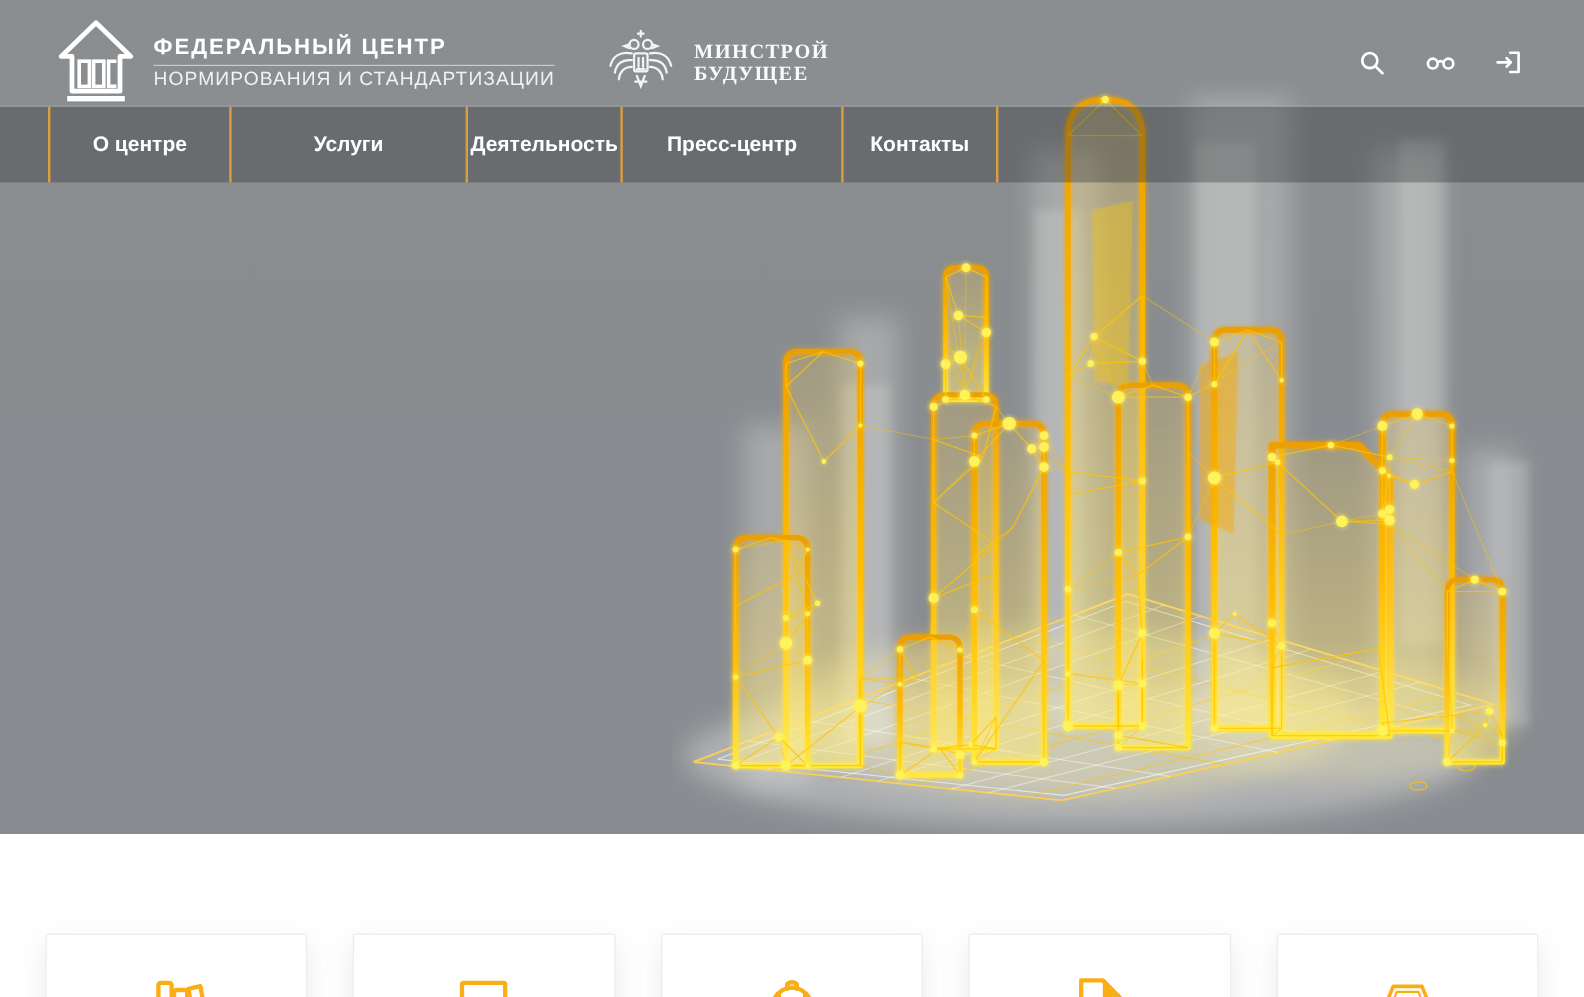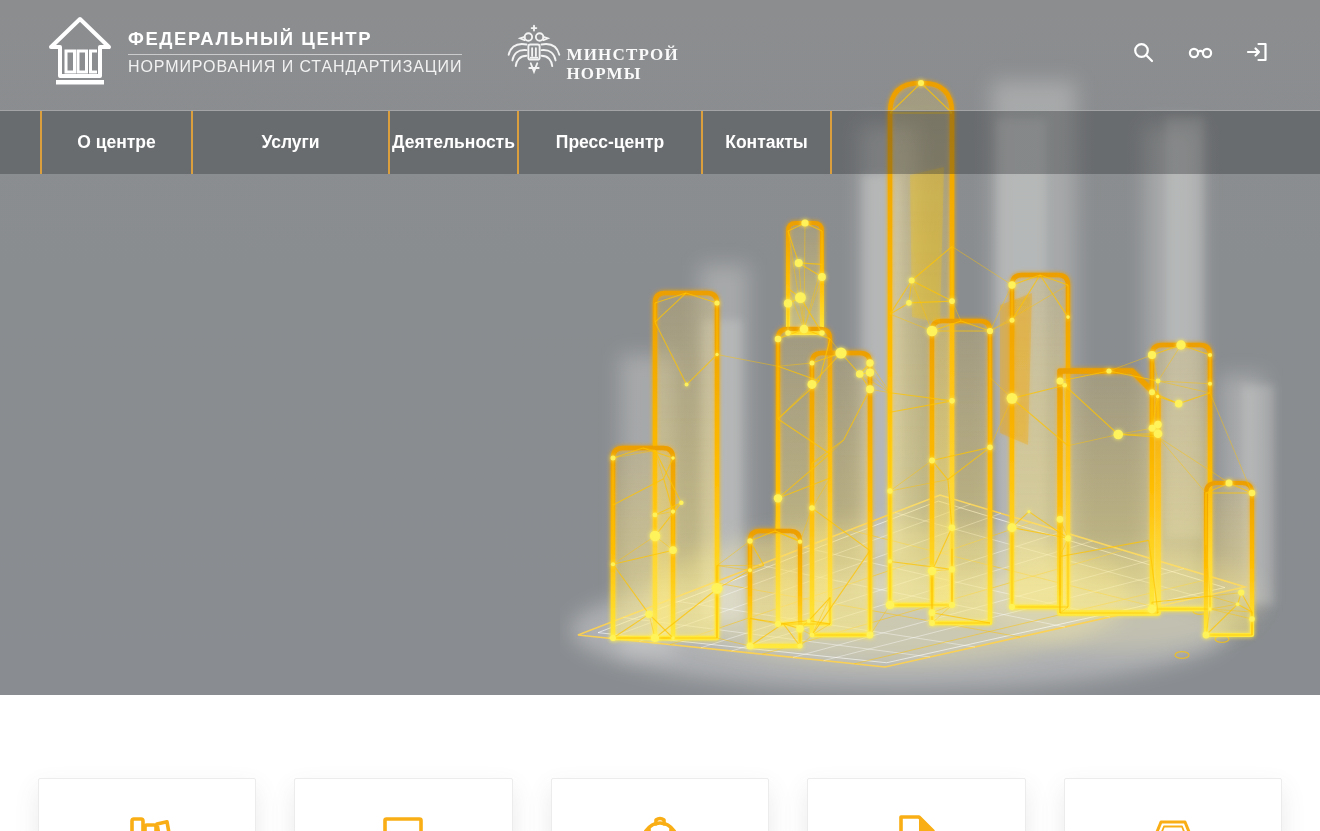--- a/index.html
+++ b/index.html
@@ -13,29 +13,29 @@
   #city { position:absolute; left:560px; top:55px; width:760px; height:640px; }
 
   
   header { position:absolute; top:0; left:0; right:0; height:104px; z-index:3;
            display:flex; align-items:center; padding:0 48px; }
   .logo-fcs { display:flex; align-items:center; gap:16px; cursor:pointer; }
   .fcs-text { color:#fff; }
   .fcs-title { font-size:18.5px; font-weight:bold; letter-spacing:1.6px; white-space:nowrap; }
   .fcs-sep { height:1px; background:rgba(255,255,255,.55); margin:4px 0 3px; }
   .fcs-subtitle { font-size:16px; letter-spacing:.9px; color:#f2f2f2; white-space:nowrap; }
-  .logo-minstroy { display:flex; align-items:flex-end; gap:2px; margin-left:42px; cursor:pointer; }
+  .logo-minstroy { display:flex; align-items:center; gap:14px; margin-left:42px; cursor:pointer; }
   .minstroy-text { color:#fafafa; font-family:"Liberation Serif", serif; font-weight:bold;
                    font-size:17px; letter-spacing:1.2px; line-height:1.12; }
   .header-actions { margin-left:auto; display:flex; align-items:center; gap:27px; }
   .hbtn { background:none; border:none; width:30px; height:30px; cursor:pointer;
           display:flex; align-items:center; justify-content:center; padding:0; }
 
   
-  nav { position:absolute; top:110px; left:0; right:0; height:64px; z-index:3;
+  nav { position:absolute; top:88px; left:0; right:0; height:64px; z-index:3;
         background:rgba(42,44,46,.34); border-top:1px solid rgba(255,255,255,.38);
         display:flex; padding-left:40px; }
   .nav-item { display:flex; align-items:center; justify-content:center;
               color:#ffffff; font-size:17.5px; font-weight:bold; text-decoration:none;
               border-left:2px solid rgba(230,164,56,.92); cursor:pointer; }
   .nav-item:nth-child(1){ width:151px; } .nav-item:nth-child(2){ width:197px; }
   .nav-item:nth-child(3){ width:129px; } .nav-item:nth-child(4){ width:184px; }
   .nav-item:nth-child(5){ width:129px;text-align:center; }
   .nav-cap { width:0; border-left:2px solid rgba(230,164,56,.92); }
 
@@ -542,21 +542,21 @@
           <circle cx="38" cy="16" r="4"></circle>
         <path d="M22 16 l-4.5 1.5 l4.5 1.8 M42 16 l4.5 1.5 l-4.5 1.8"></path>
         <rect x="26" y="24" width="12" height="16" rx="2"></rect>
         <path d="M30 28 v8 M34 28 v8 M28.5 38 h7"></path>
         <path d="M24 24 C13 22 7 27 5 35 M24 30 C15 29 10 34 9 41 M24 36 C17 36 13 41 12.5 47"></path>
         <path d="M40 24 C51 22 57 27 59 35 M40 30 C49 29 54 34 55 41 M40 36 C47 36 51 41 51.5 47"></path>
         <path d="M28.5 44 L32 53 L35.5 44 M27 49 h10"></path>
       </svg>
       <div class="minstroy-text">
         <div>МИНСТРОЙ</div>
-        <div>НОРМЫ</div>
+        <div>БУДУЩЕЕ</div>
       </div>
     </div>
 
     <div class="header-actions">
       <button class="hbtn">
         <svg width="24" height="24" viewBox="0 0 24 24" fill="none" stroke="#fff" stroke-width="2.2" stroke-linecap="round">
           <circle cx="10.5" cy="10.5" r="6.3"></circle>
             <path d="M15.3 15.3 L21 21"></path>
         </svg>
       </button>

